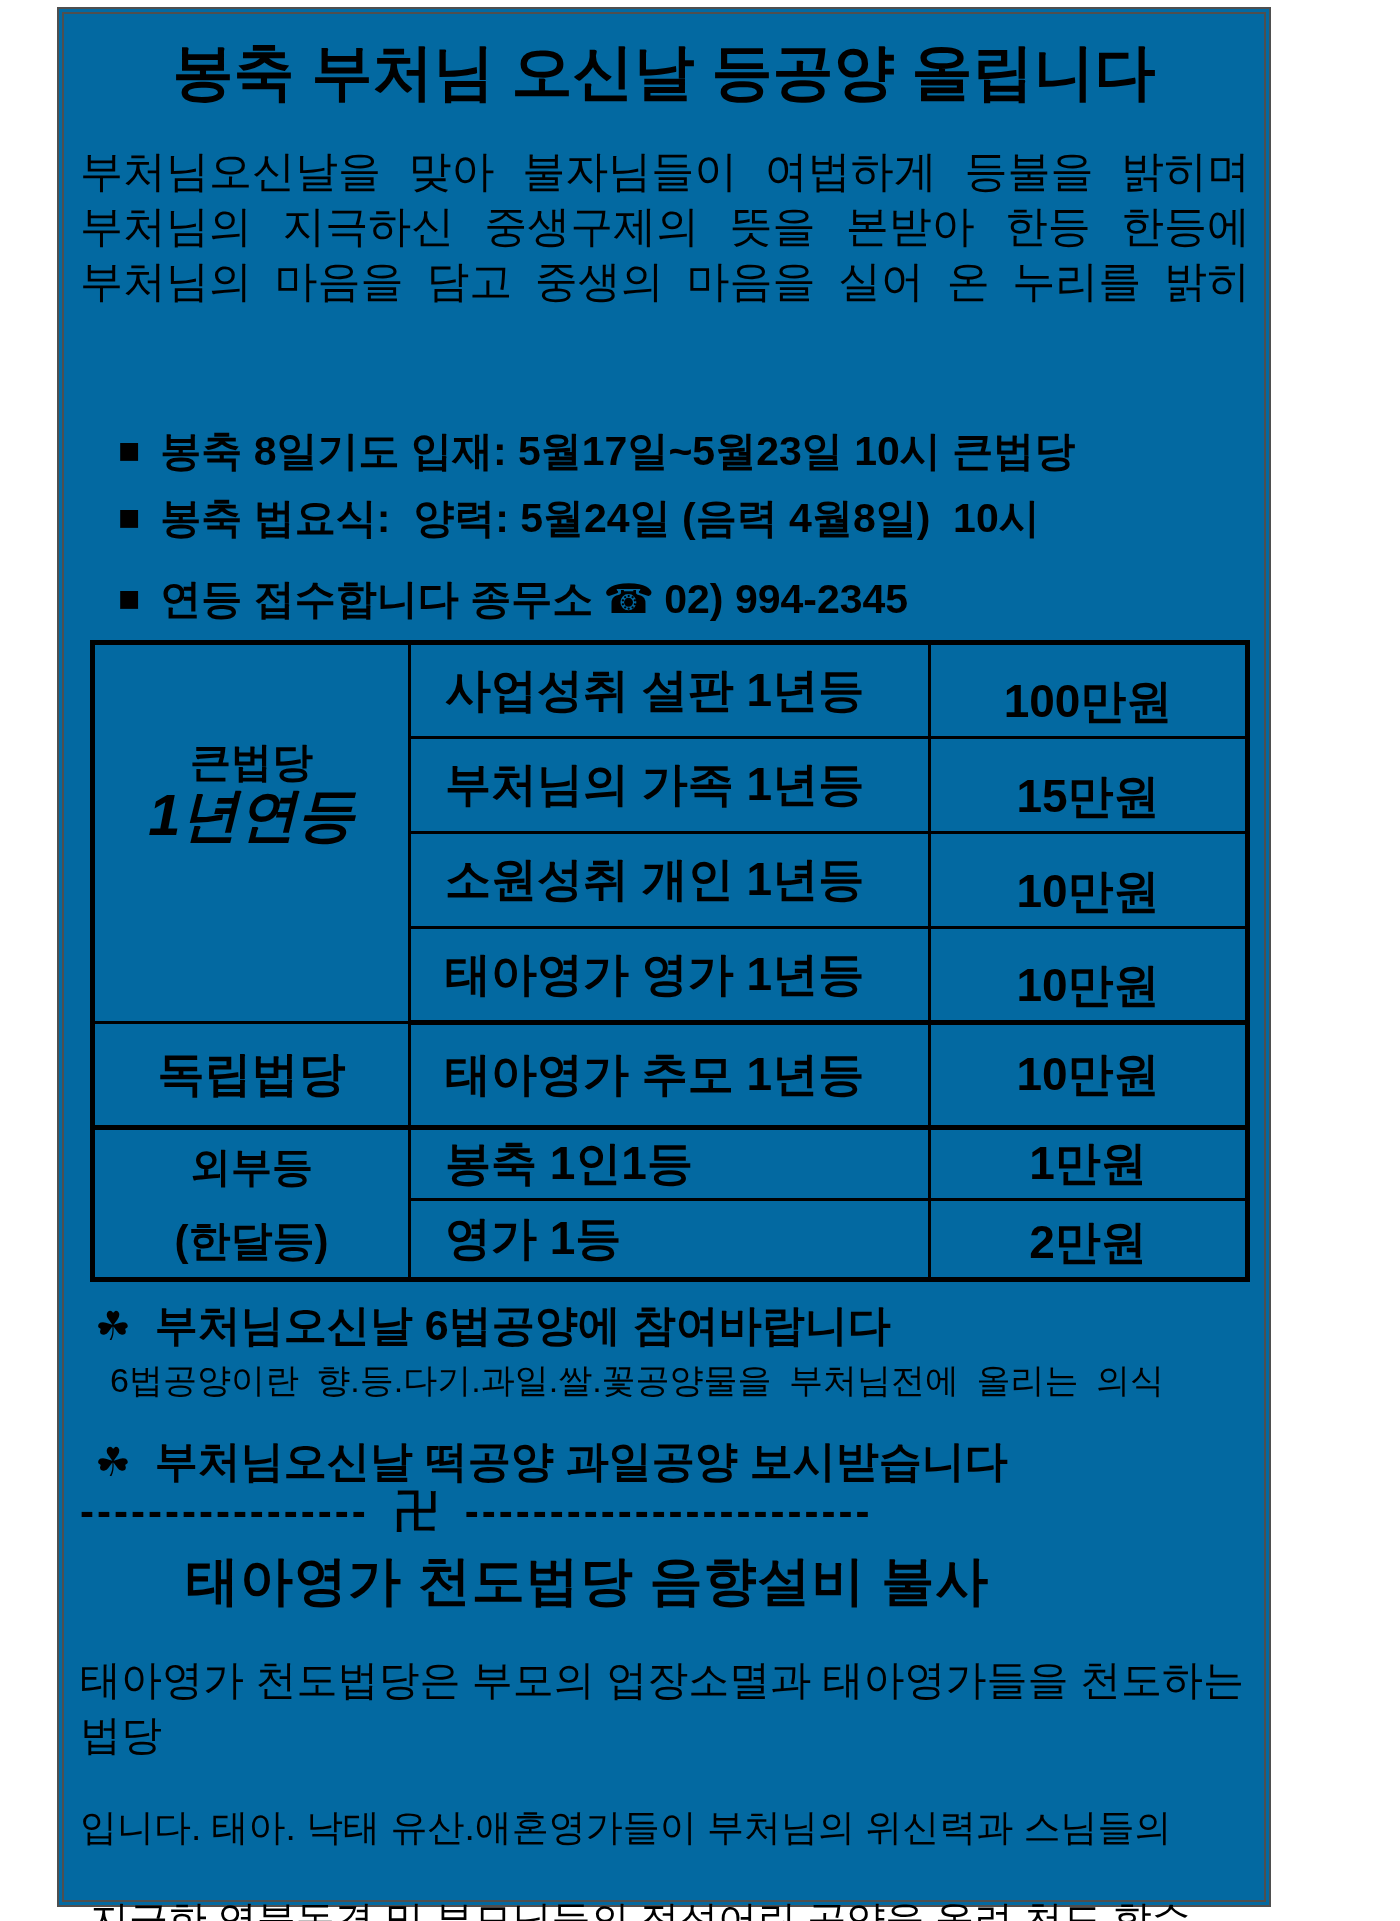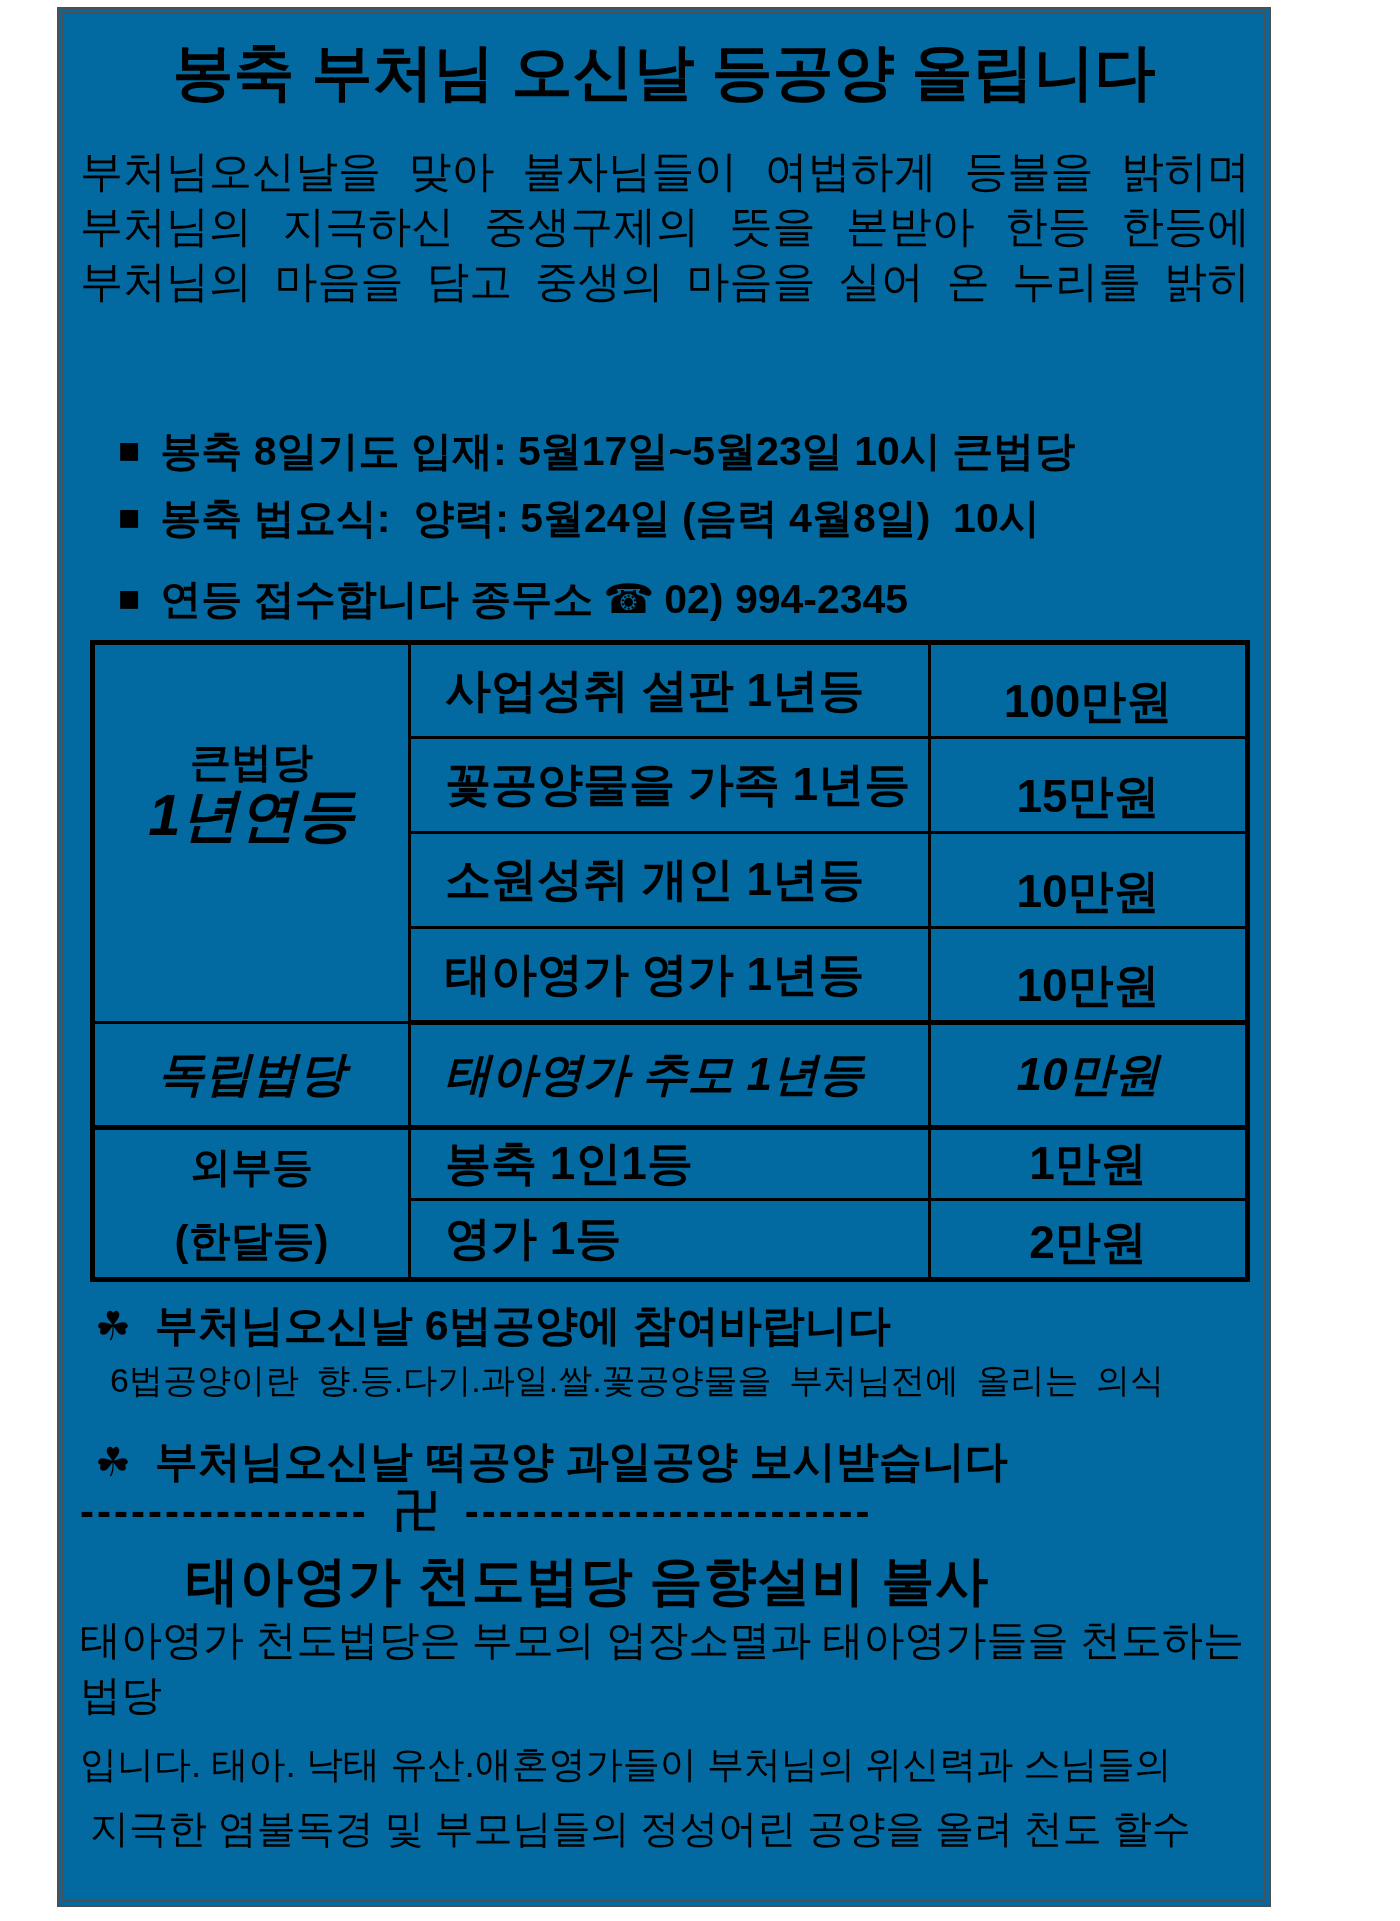--- a/index.html
+++ b/index.html
@@ -49,21 +49,21 @@
     border-collapse: collapse;
     table-layout: fixed;
     width: 1155px;
     border: 5px solid #000;
   }
   table.price td { border: 3px solid #000; }
   col.c-cat  { width: 317px; }
   col.c-item { width: 520px; }
   col.c-price{ width: 318px; }
   tr.h95  { height: 95px; }
-  tr.h105 { height: 105px; font-style: italic; }
+  tr.h105 { height: 105px; }
   tr.h72  { height: 72px; }
   tr.h80  { height: 80px; }
   tr.group-end td { border-bottom: 5px solid #000; }
   td.cat { text-align: center; vertical-align: middle; font-weight: bold; }
   td.cat-top { vertical-align: top; padding-top: 95px; }
   .cat-line-sm { font-size: 41px; font-weight: bold; line-height: 1.1; }
   .cat-line-lg { font-size: 58px; font-weight: bold; line-height: 1.05; font-style: italic; }
   .cat-line-md { font-size: 47px; font-weight: bold; }
   .cat-line-two { font-size: 42px; font-weight: bold; line-height: 1.0; margin-top: 30px; }
   td.item {
@@ -97,21 +97,21 @@
   .divider .dashes { white-space: nowrap; }
   .divider .swastika { margin: 0 26px; letter-spacing: 0; font-size: 44px; }
 
   
   .campaign-heading {
     top: 1532px; left: 122px;
     font-size: 53px; font-weight: bold;
     letter-spacing: 1px;
   }
   .campaign-body { top: 1599px; left: 16px; right: 18px; }
-  .campaign-body .cline { font-weight: 500; }
+  .campaign-body .cline { font-weight: 500; margin-top: 40px; }
   .cl1 { font-size: 41px; margin-bottom: 17px; }
   .cl2 { font-size: 37px; margin-bottom: 12px; }
   .cl3 { font-size: 39px; margin-bottom: 3px; margin-left: 10px; }
   .cl4 { font-size: 39px; margin-left: 8px; }
 </style>
 </head>
 <body>
 
 <div class="frame">
 
@@ -150,21 +150,21 @@
       <tbody>
         <tr class="h95">
           <td class="cat cat-top" rowspan="4">
             <div class="cat-line-sm">큰법당</div>
             <div class="cat-line-lg">1년연등</div>
           </td>
           <td class="item">사업성취 설판 1년등</td>
           <td class="price-cell price-low">100만원</td>
         </tr>
         <tr class="h95">
-          <td class="item">꽃공양물을 가족 1년등</td>
+          <td class="item">부처님의 가족 1년등</td>
           <td class="price-cell price-low">15만원</td>
         </tr>
         <tr class="h95">
           <td class="item">소원성취 개인 1년등</td>
           <td class="price-cell price-low">10만원</td>
         </tr>
         <tr class="h95 group-end">
           <td class="item">태아영가 영가 1년등</td>
           <td class="price-cell price-low">10만원</td>
         </tr>

